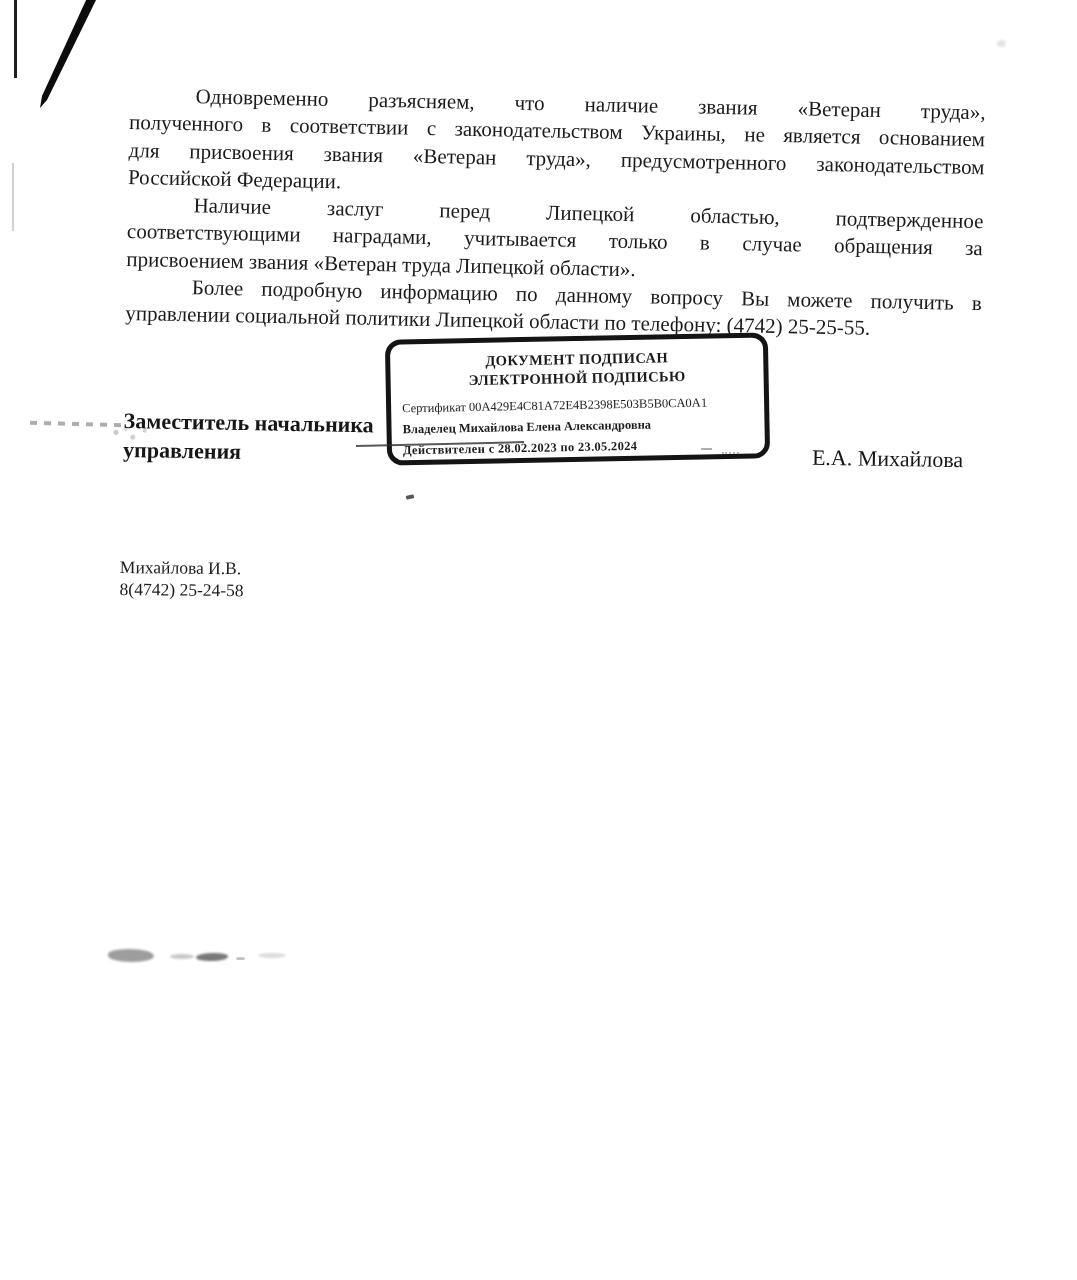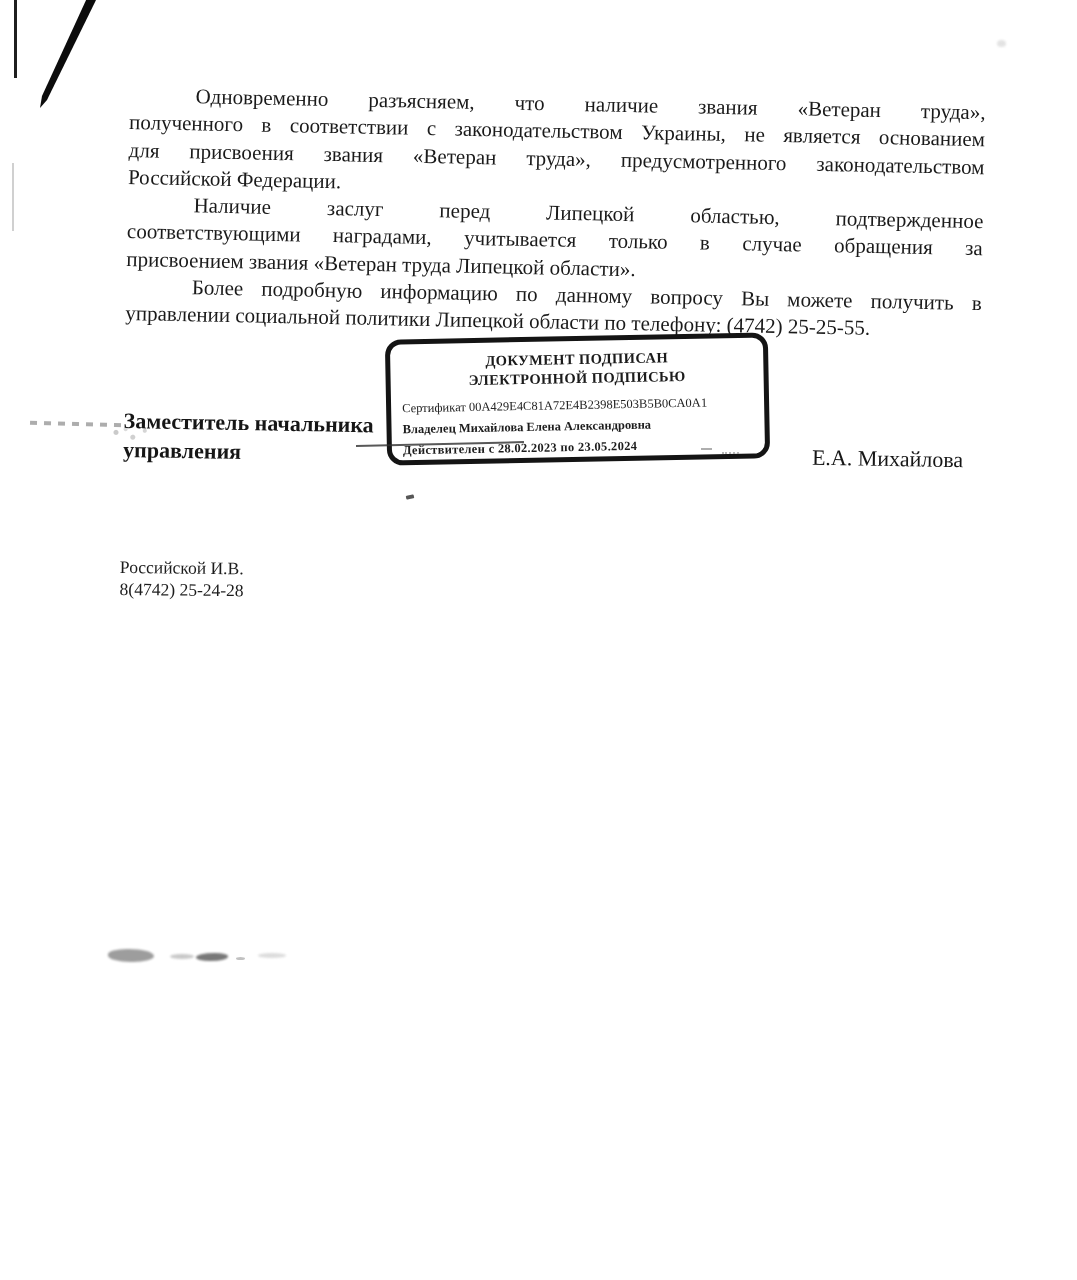--- a/index.html
+++ b/index.html
@@ -118,22 +118,22 @@
   <div class="streak-sig"></div>
   <div class="speck-sig"></div>
   <div class="sig-block">
     <div>Заместитель начальника</div>
     <div>управления</div>
   </div>
   <div class="sig-name">Е.А. Михайлова</div>
   <div class="dot-artifact"></div>
 
   <div class="footer">
-    <div>Российской И.В.</div>
-    <div>8(4742) 25-24-28</div>
+    <div>Михайлова И.В.</div>
+    <div>8(4742) 25-24-58</div>
   </div>
 
   <div class="smudge-bottom">
     <i class="b1"></i>
       <i class="b2"></i>
       <i class="b3"></i>
       <i class="b4"></i>
       <i class="b5"></i>
   </div>
 

